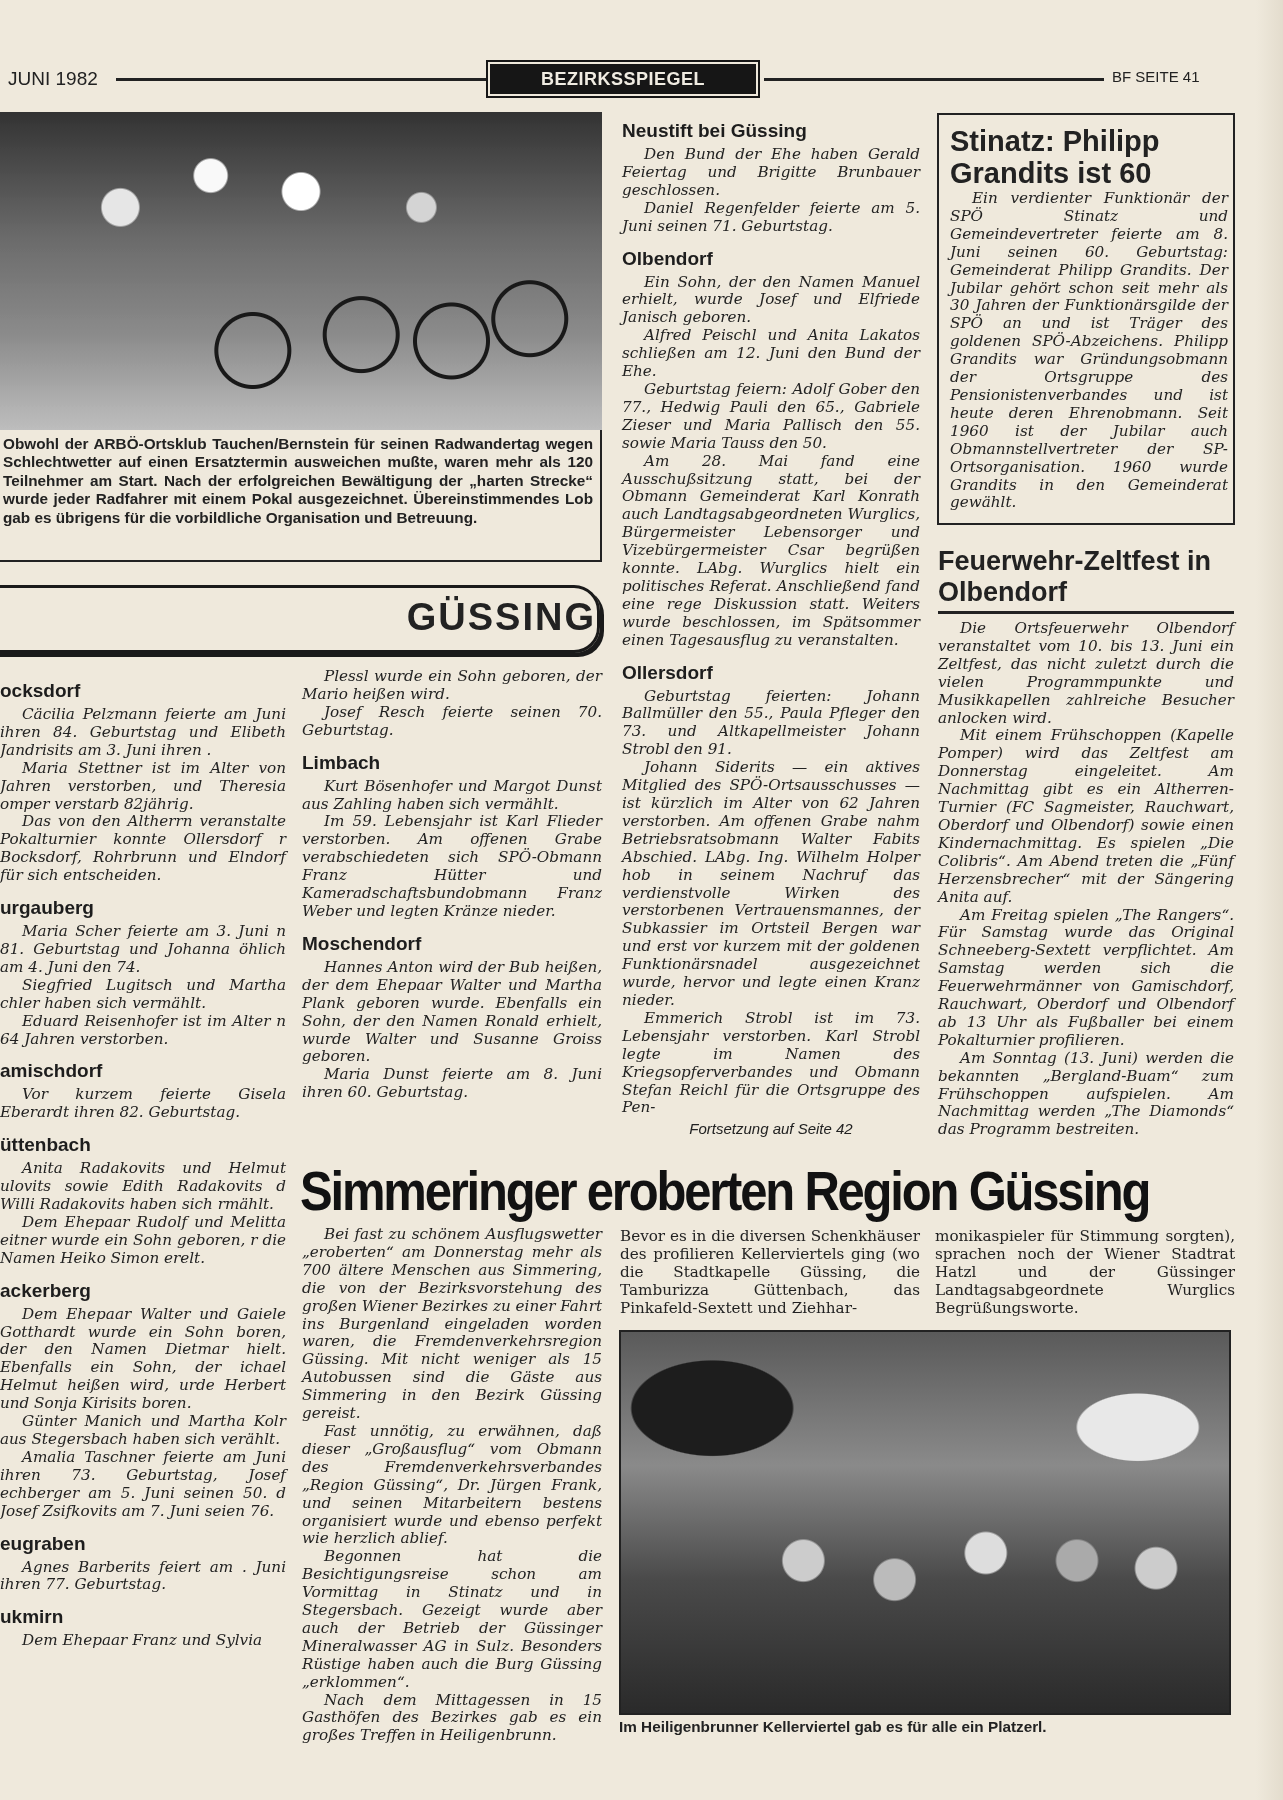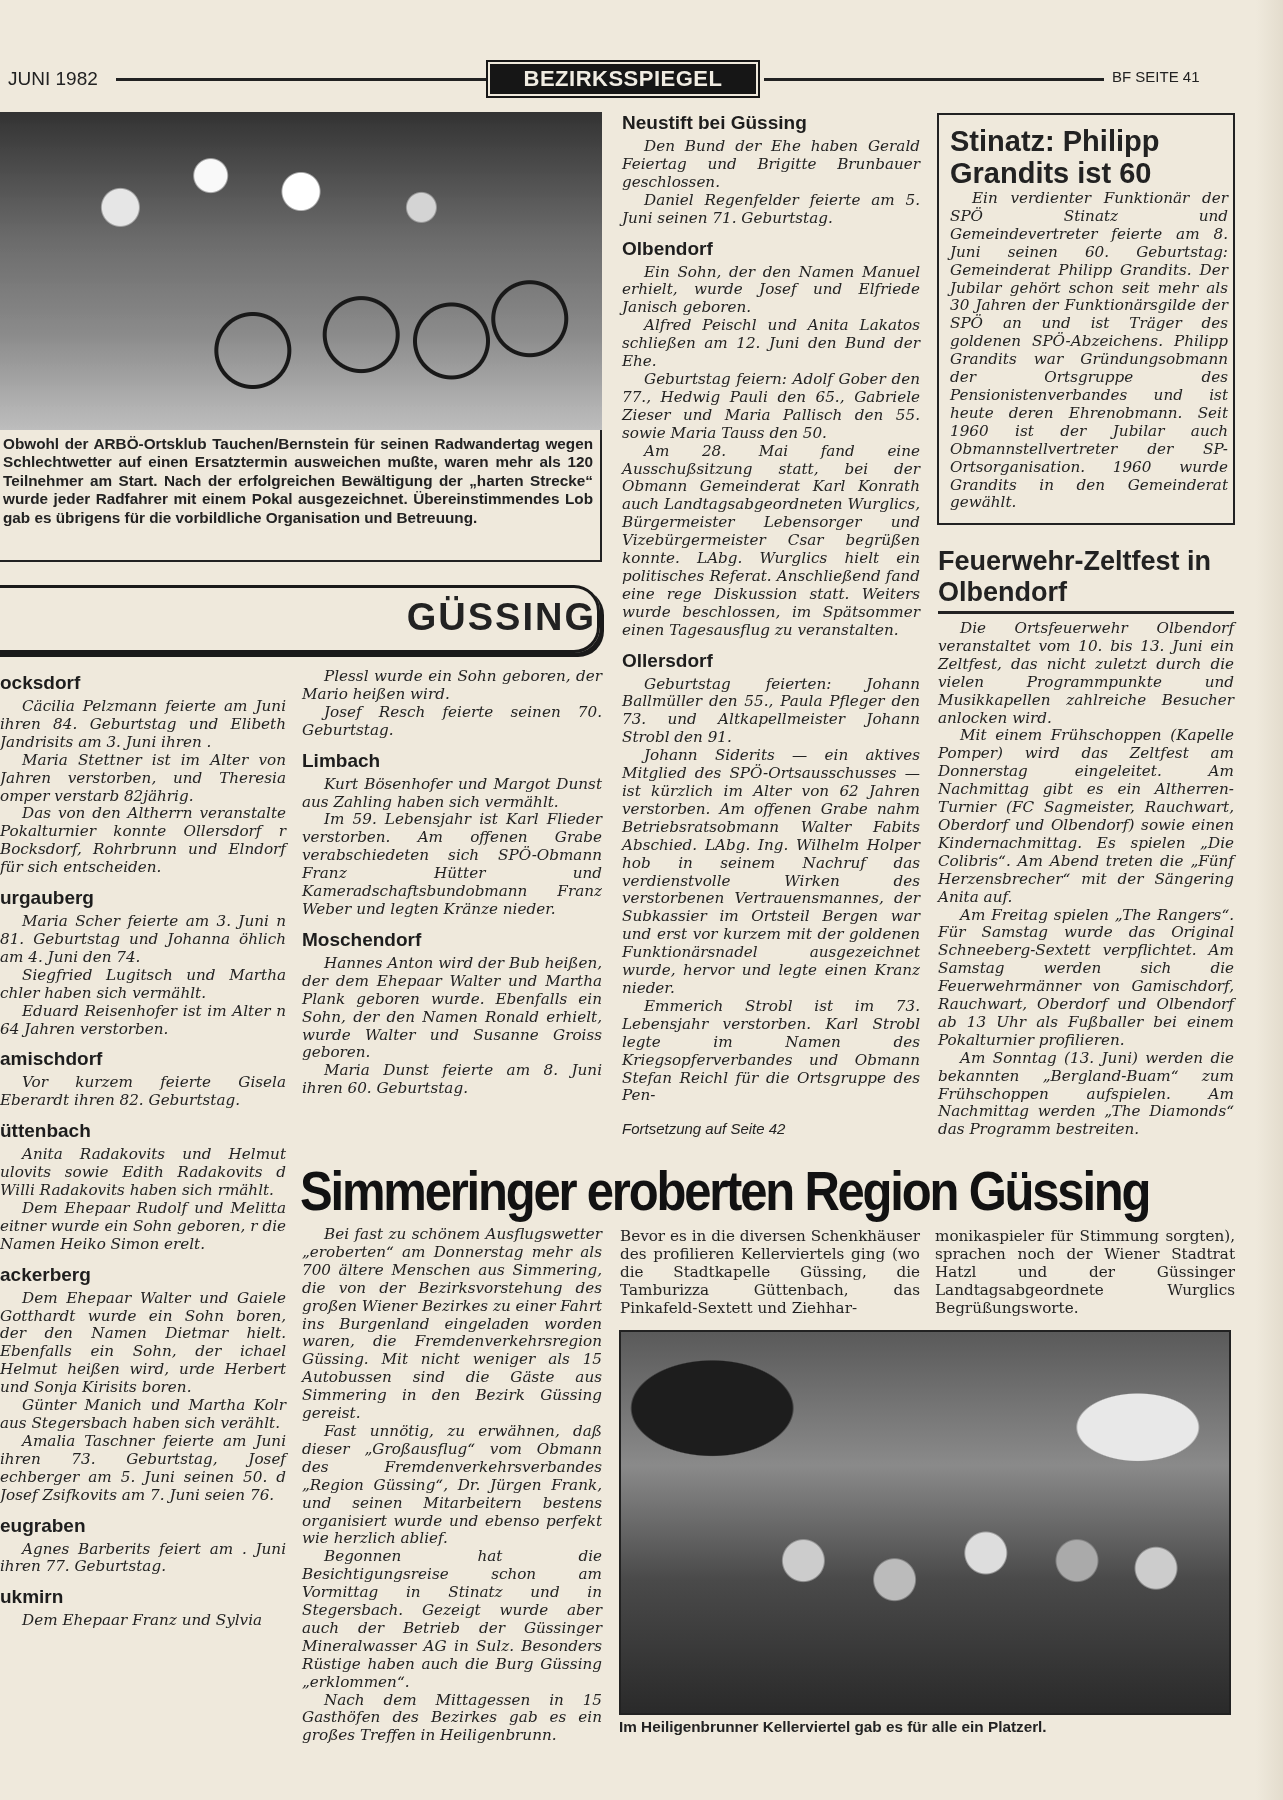--- a/index.html
+++ b/index.html
@@ -12,21 +12,21 @@
   .abs { position:absolute; }
   .sans { font-family:"Liberation Sans", sans-serif; }
   .serif { font-family:Liberation Sans, sans-serif; }
   p { margin:0; }
   .txt { font-size:15.2px; line-height:17.9px; text-align:justify; }
   .txt .para { text-indent:22px;font-style:italic; }
   .hd { font-family:"Liberation Sans", sans-serif; font-weight:bold; font-size:19px; line-height:22px; color:#1d1d1d; }
   
   #hdr-date { left:8px; top:68px; font-size:19px; }
   #hdr-line1 { left:116px; top:78px; width:370px; height:3px; background:#222; }
-  #hdr-box { left:486px; top:60px; width:270px; height:34px; background:#161616; border:2px solid #161616; box-shadow: inset 0 0 0 2px #efe9dc, inset 0 0 0 4px #161616; color:#f0ece2; text-align:center; font-weight:bold; font-size:22px; line-height:34px; letter-spacing:0.5px; }
+  #hdr-box { left:486px; top:60px; width:270px; height:34px; background:#161616; border:2px solid #161616; box-shadow: inset 0 0 0 2px #efe9dc, inset 0 0 0 4px #161616; color:#f0ece2; text-align:center; font-weight:bold; font-size:18px; line-height:34px; letter-spacing:0.5px; }
   #hdr-line2 { left:764px; top:78px; width:340px; height:3px; background:#222; }
   #hdr-page { left:1112px; top:68px; font-size:15px; }
   
   #photo1 { left:0; top:112px; width:602px; height:318px;
     background:
       radial-gradient(circle at 20% 30%, #ddd 0 18px, transparent 20px),
       radial-gradient(circle at 35% 20%, #eee 0 16px, transparent 18px),
       radial-gradient(circle at 50% 25%, #fff 0 18px, transparent 20px),
       radial-gradient(circle at 70% 30%, #ccc 0 14px, transparent 16px),
       radial-gradient(circle at 60% 70%, transparent 0 34px, #222 35px 38px, transparent 39px),
@@ -40,29 +40,29 @@
   #caption1 { left:3px; top:435px; width:590px; font-weight:bold; font-size:15.3px; line-height:18.4px; text-align:justify; }
   
   #gussing-banner { left:-20px; top:585px; width:620px; height:68px; border:3px solid #1a1a1a; border-radius:0 26px 26px 0; box-sizing:border-box; box-shadow: 4px 4px 0 #1a1a1a; }
   #gussing-title { left:0; top:594px; width:596px; text-align:right; font-weight:900; font-size:38px; line-height:46px; letter-spacing:2px; }
   
   .col { position:absolute; }
   #col-left { left:0; top:668px; width:286px; }
   #col-mid { left:302px; top:668px; width:300px; }
   #col-c3 { left:622px; top:108px; width:298px; }
   .sec { margin-bottom:10px; }
-  .hd { margin:4px 0 4px; }
+  .hd { margin:12px 0 4px; }
   
   #stinatz-box { left:937px; top:113px; width:298px; height:412px; border:2px solid #222; box-sizing:border-box; }
   #stinatz-title { left:950px; top:125px; width:280px; font-weight:bold; font-size:29px; line-height:32px; }
   #stinatz-text { left:950px; top:190px; width:278px; }
   #feuer-title { left:938px; top:546px; width:300px; font-weight:bold; font-size:27px; line-height:31px; }
   #feuer-rule { left:938px; top:611px; width:296px; height:3px; background:#222; }
   #feuer-text { left:938px; top:620px; width:296px; }
-  #fortsetzung { left:622px; top:1120px; width:298px; text-align:left; font-style:italic; font-size:15px; }
+  #fortsetzung { left:622px; top:1120px; width:298px; text-align:center; font-style:italic; font-size:15px; }
   
   #simm-title { left:300px; top:1160px; width:940px; font-family:"Liberation Sans", sans-serif; font-weight:bold; font-size:49px; line-height:56px; letter-spacing:-2.2px; transform:scaleY(1.12); transform-origin:left top; color:#121212; }
   #simm-col1 { left:302px; top:1226px; width:300px; }
   #simm-col2 { left:620px; top:1228px; width:300px; }
   #simm-col3 { left:935px; top:1228px; width:300px; }
   #photo2 { left:619px; top:1330px; width:612px; height:385px; border:2px solid #222; box-sizing:border-box;
     background:
       radial-gradient(ellipse at 15% 20%, #1d1d1d 0 80px, transparent 82px),
       radial-gradient(ellipse at 85% 25%, #e8e8e8 0 60px, transparent 62px),
       radial-gradient(circle at 30% 60%, #ccc 0 20px, transparent 22px),

